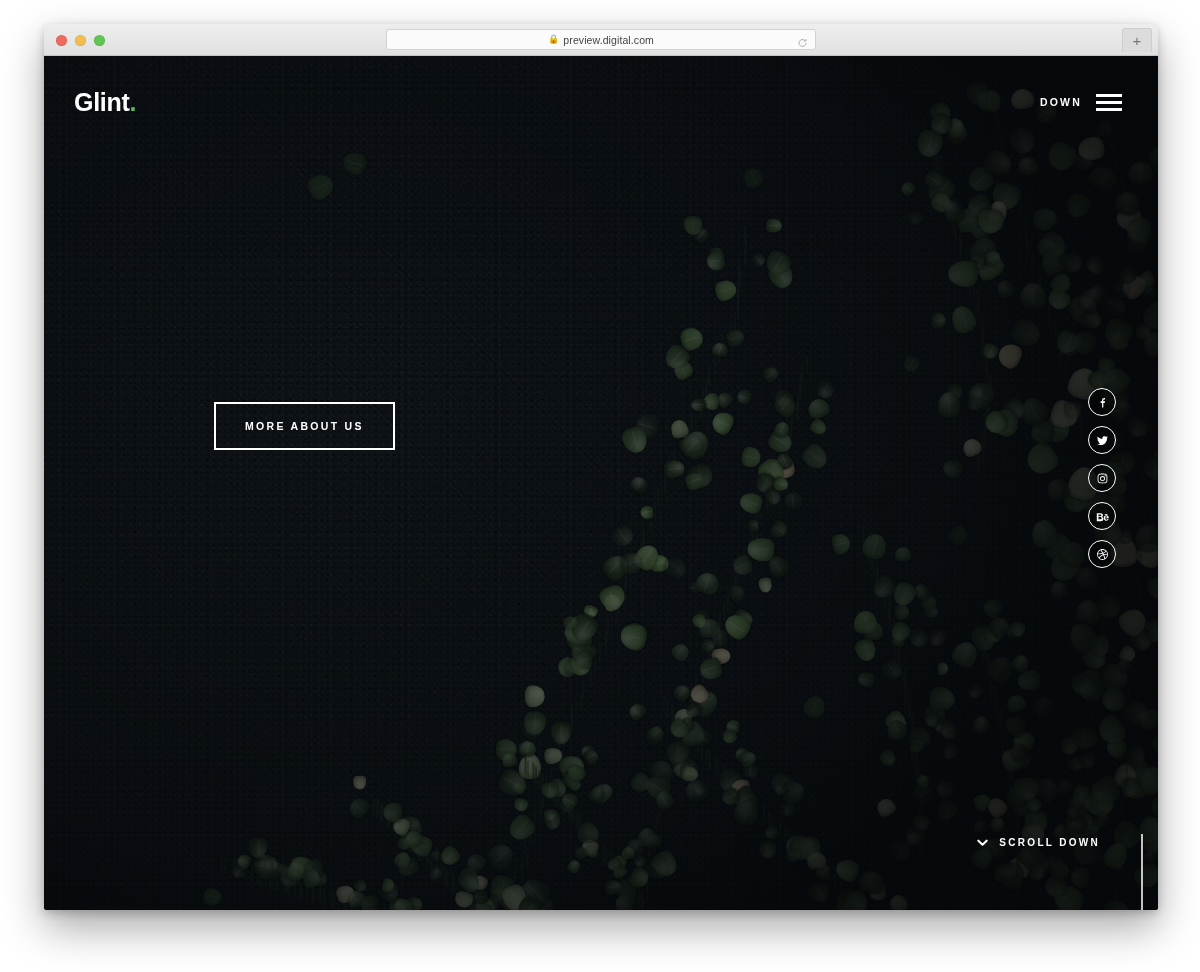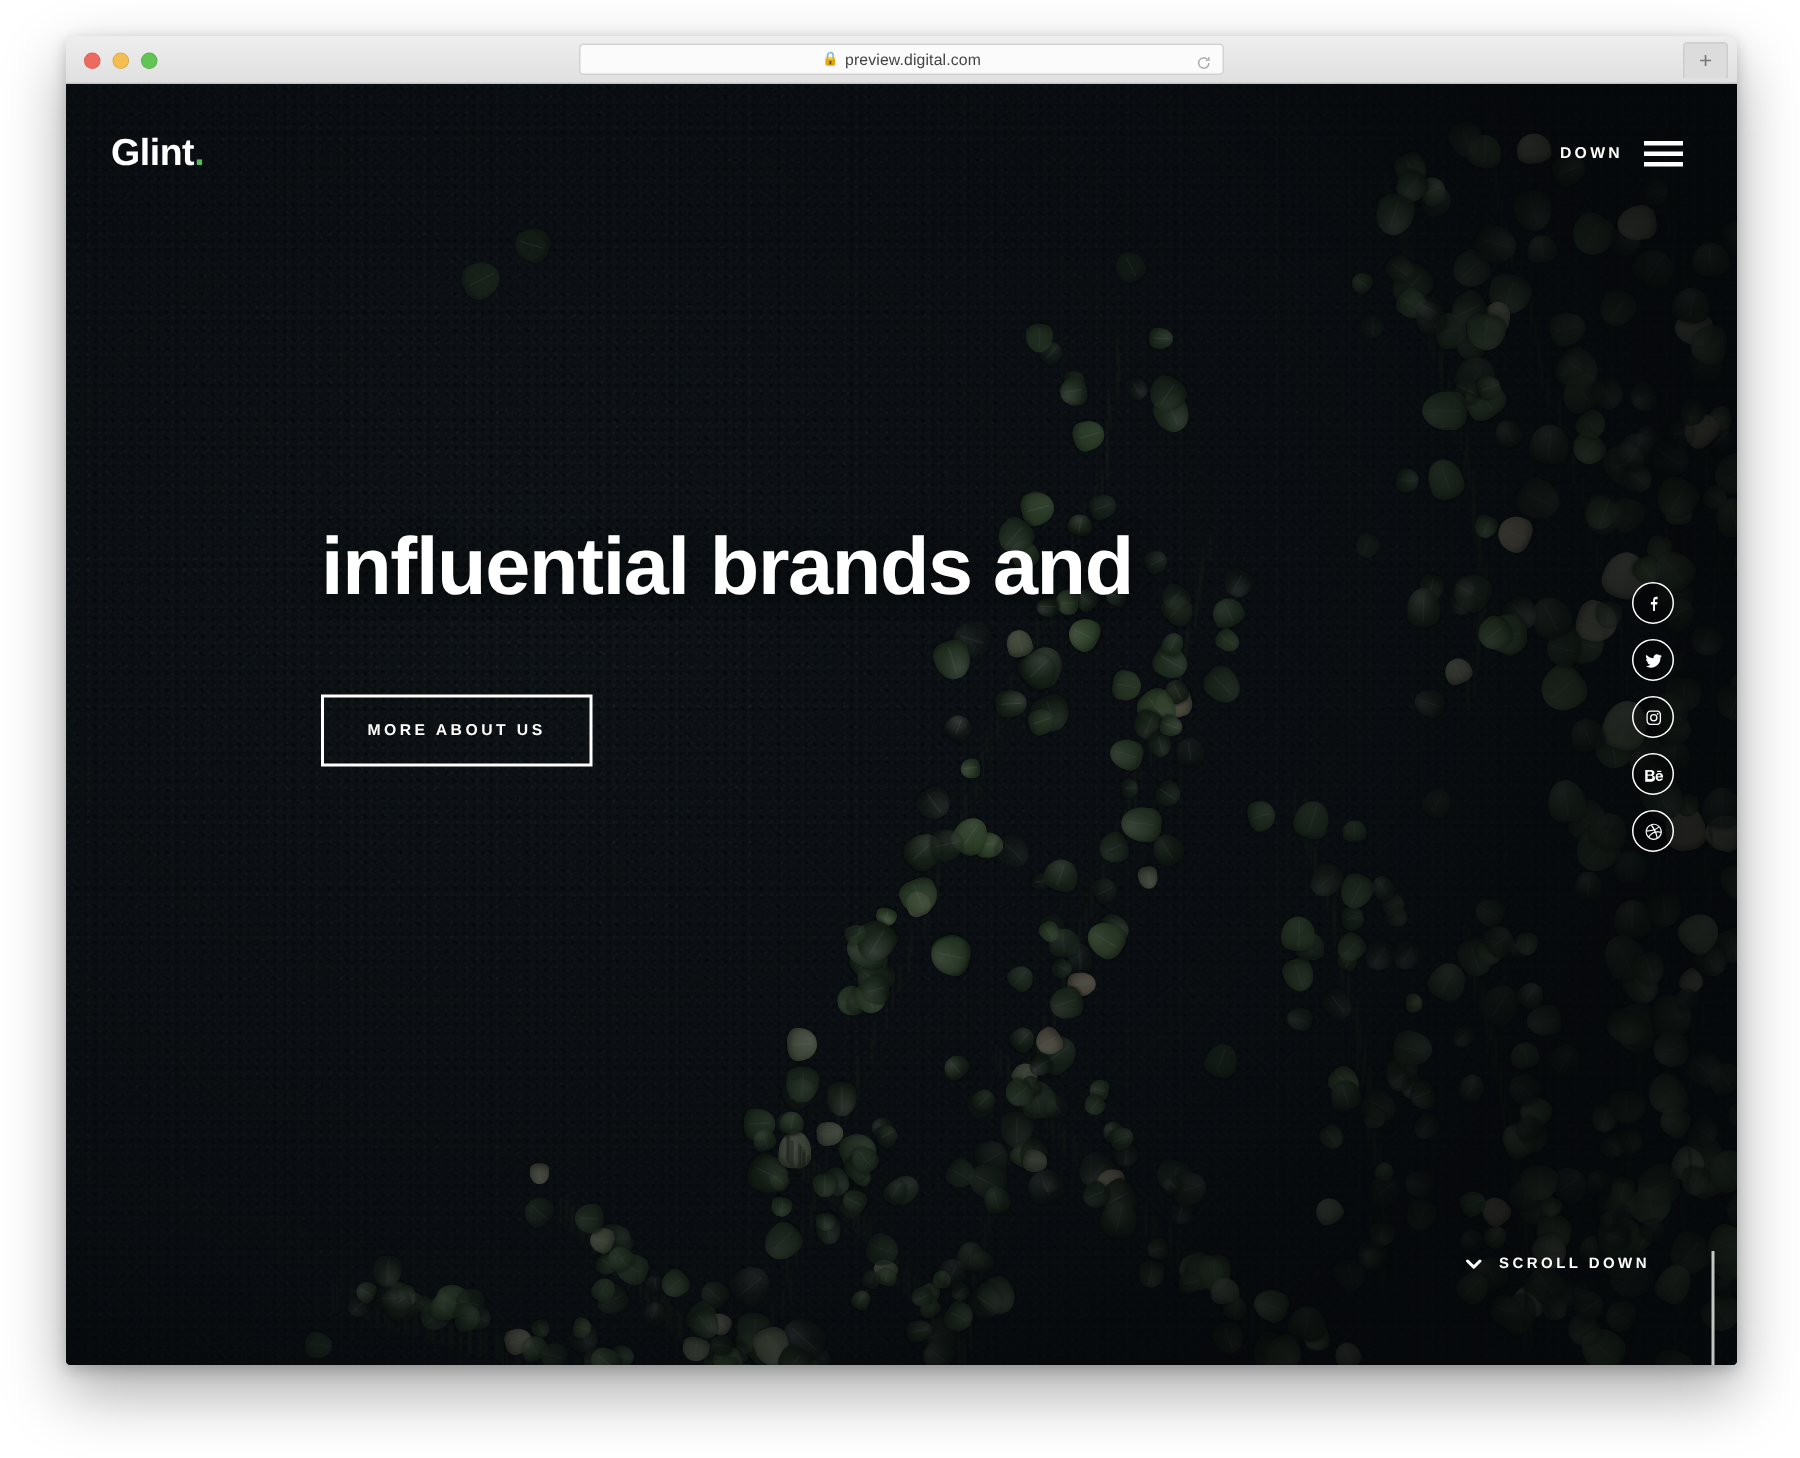--- a/index.html
+++ b/index.html
@@ -1438,21 +1438,20 @@
         <span class="hamburger">
           <span></span>
             <span></span>
             <span></span>
         </span>
       </div>
     </header>
 
     <div class="hero-content">
       <h1 class="headline" id="headline">
-          <div>influential brands and</div>
         </h1>
       <div class="cta-row" id="cta-row">
           <button class="btn">MORE ABOUT US</button>
         </div>
     </div>
 
     <div class="social-rail" id="social-rail">
         <div class="social-btn">
           <span style="display: flex;">
             <svg viewBox="0 0 24 24">

